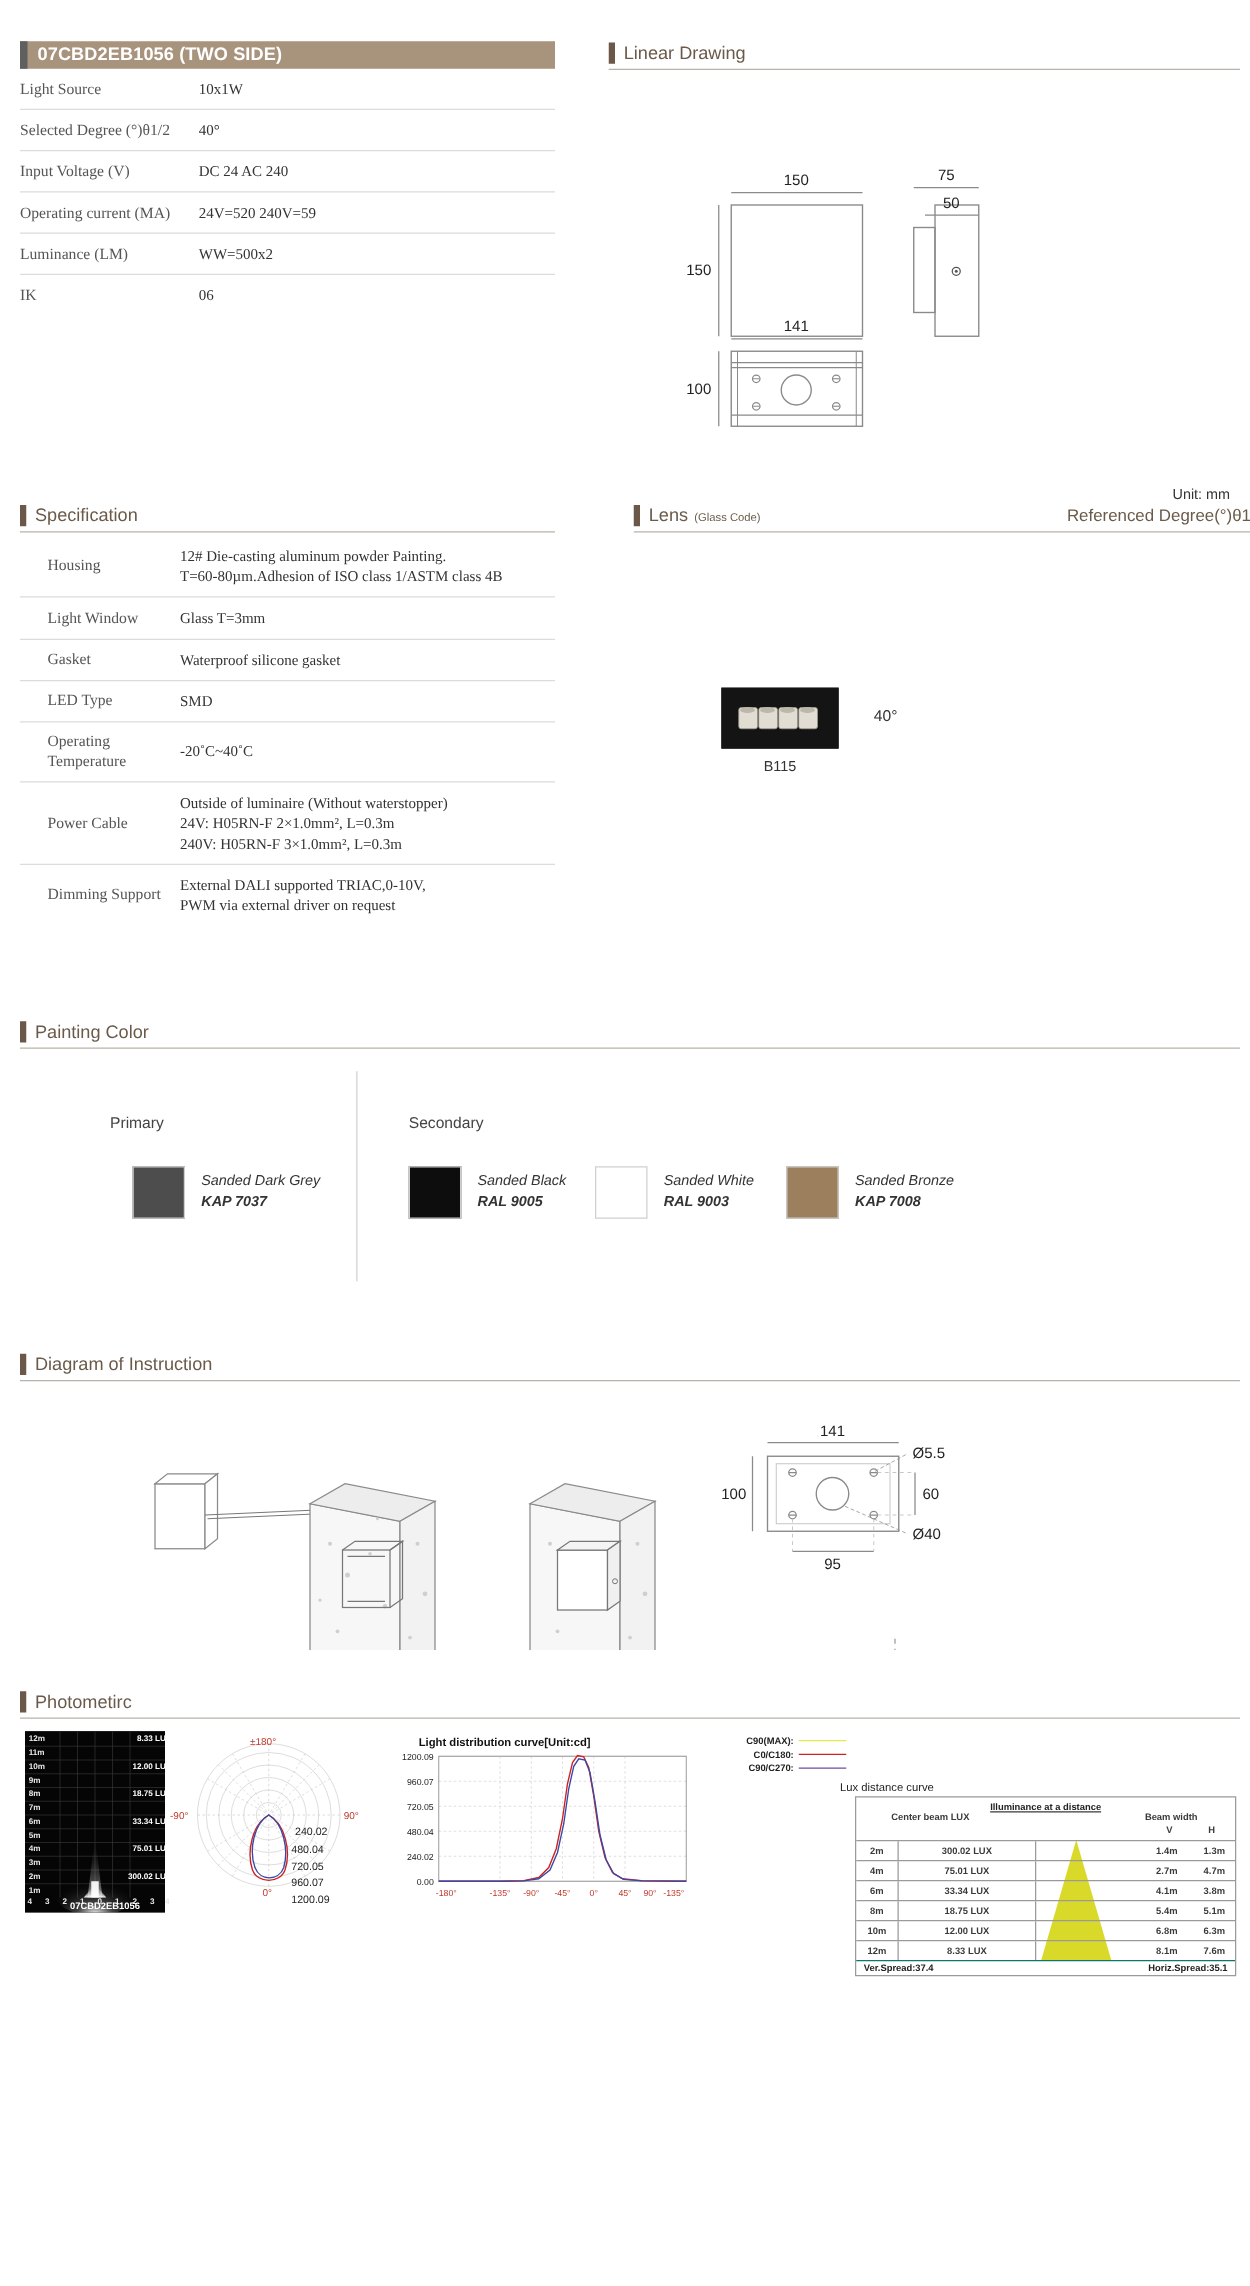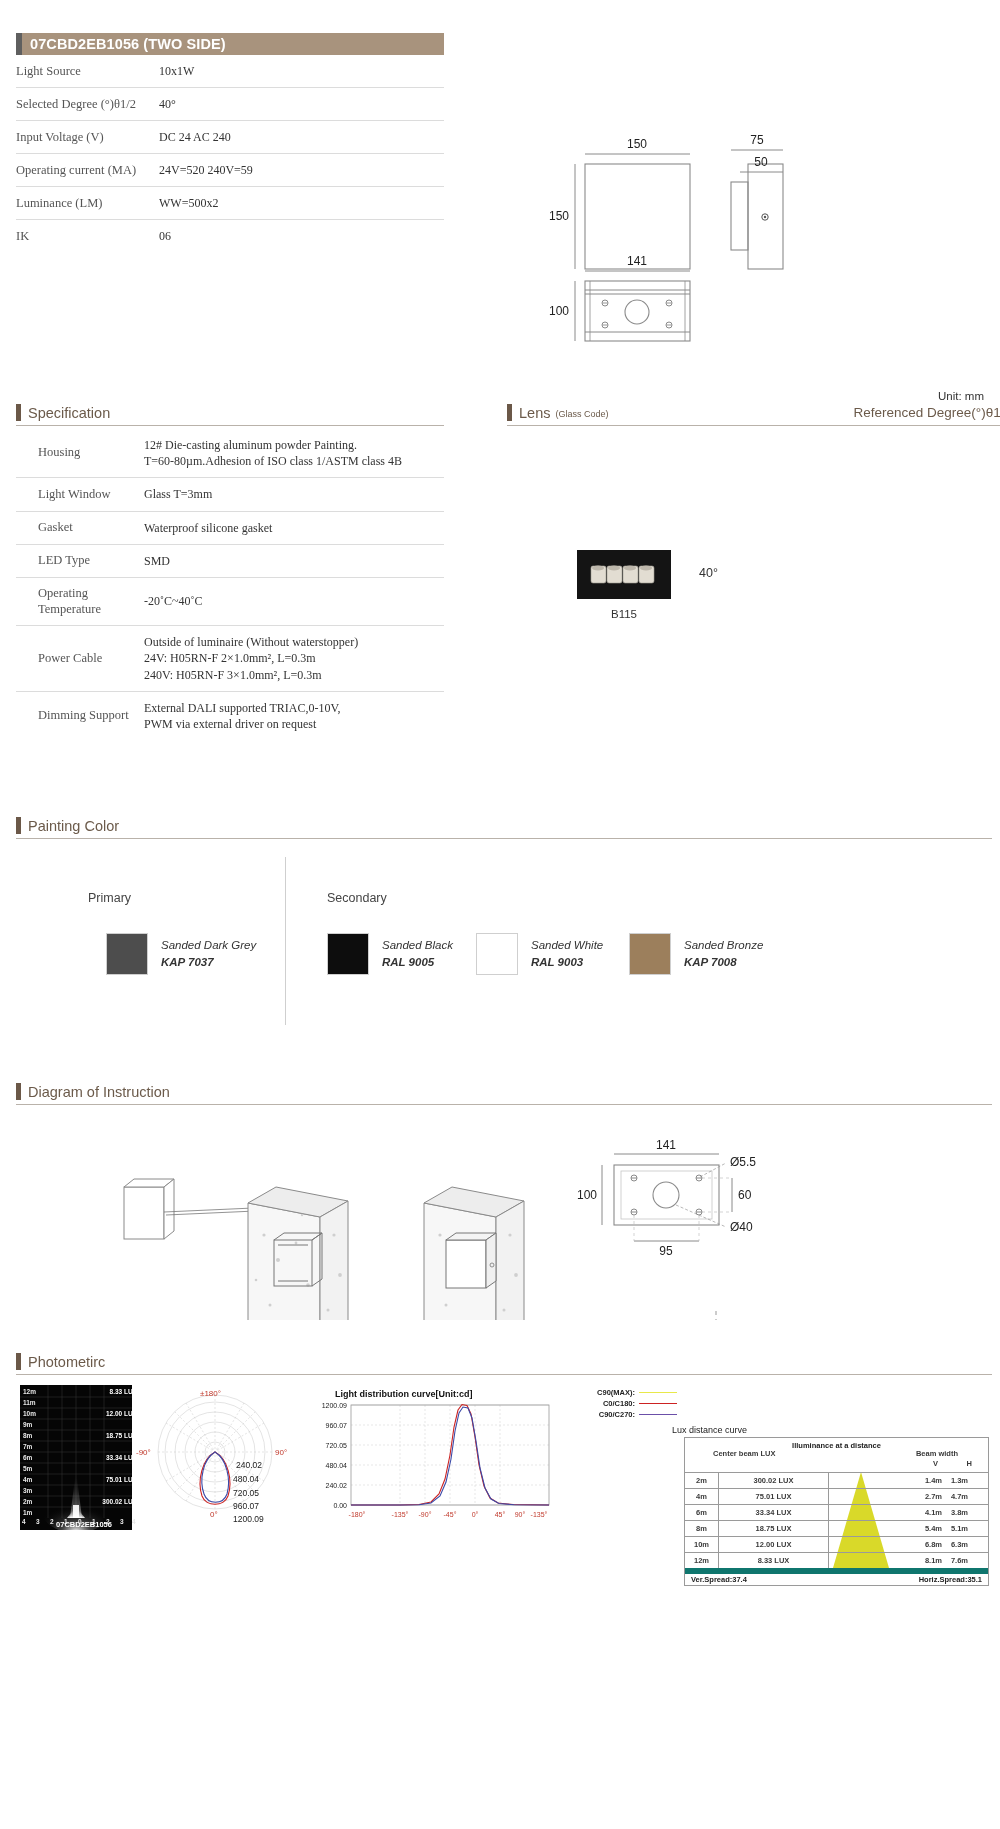--- a/index.html
+++ b/index.html
@@ -111,33 +111,33 @@
   .legend-box { position:absolute; left:545px; top:2px; width:120px; }
   .legend-row { display:flex; align-items:center; justify-content:flex-end; height:11px; }
   .legend-txt { font-size:7.5px; font-weight:bold; color:#222; margin-right:4px; white-space:nowrap; }
   .legend-line { width:38px; height:0; border-top:1.6px solid #000; }
 
   .lux-title { position:absolute; left:660px; top:40px; font-size:9px; color:#222; }
   .lux-table {
     position:absolute; left:672px; top:52px; width:305px;
     border:1px solid #9a9a9a; background:#fff;
   }
-  .lux-hdr { text-align:center; padding-top:3px; position:relative; height:34px; }
+  .lux-hdr { text-align:center; padding-top:3px; position:relative; height:34px;text-decoration:underline; }
   .lux-hdr .h1 { font-size:7.5px; font-weight:bold; color:#222; }
   .lux-hdr .h2 { position:absolute; left:28px; top:11px; font-size:7.5px; font-weight:bold; }
   .lux-hdr .h3 { position:absolute; right:30px; top:11px; font-size:7.5px; font-weight:bold; }
   .lux-hdr .hv { position:absolute; right:50px; top:21px; font-size:7.5px; font-weight:bold; }
   .lux-hdr .hh { position:absolute; right:16px; top:21px; font-size:7.5px; font-weight:bold; }
   .lux-tr { display:flex; border-top:1px solid #9a9a9a; height:16px; position:relative; }
   .lux-d { width:34px; border-right:1px solid #9a9a9a; text-align:center; font-size:7.5px; font-weight:bold; line-height:16px; }
   .lux-c { width:110px; border-right:1px solid #9a9a9a; text-align:center; font-size:7.5px; font-weight:bold; line-height:16px; }
   .lux-mid { flex:1; position:relative; }
   .lux-v { position:absolute; right:46px; top:0; font-size:7.5px; font-weight:bold; line-height:16px; }
-  .lux-h { position:absolute; right:20px; top:0; font-size:7.5px; font-weight:bold; line-height:16px; }
-  .lux-foot { display:flex; justify-content:space-between; border-top:6px solid #0f766e; padding:1px 6px; }
+  .lux-h { position:absolute; right:8px; top:0; font-size:7.5px; font-weight:bold; line-height:16px; }
+  .lux-foot { display:flex; justify-content:space-between; border-top:1px solid #0f766e; padding:1px 6px; }
   .lux-foot span { font-size:7.5px; font-weight:bold; color:#222; }
   .cone {
     position:absolute; left:148px; top:34px; width:0; height:0;
     border-left:28px solid transparent; border-right:28px solid transparent;
     border-bottom:96px solid #d9d929; z-index:0;
   }
   .ldc-title { position:absolute; left:320px; top:21px; font-size:9px; font-weight:bold; color:#111; }
 </style>
 </head>
 <body>
@@ -169,20 +169,25 @@
     <div class="kv-row">
       <div class="kv-k">Luminance (LM)</div>
       <div class="kv-v">WW=500x2</div>
     </div>
     <div class="kv-row">
       <div class="kv-k">IK</div>
       <div class="kv-v">06</div>
     </div>
   </div>
 
+  <div class="sec-head" id="linear-head">
+    <div class="sec-bar"></div>
+    <div class="sec-title">Linear Drawing</div>
+    <div class="sec-rule"></div>
+  </div>
 
   <div id="linear-draw">
     <svg width="505" height="300" viewBox="0 0 505 300">
 
       <rect x="98" y="104" width="105" height="105" fill="none" stroke="#8a8a8a" stroke-width="1.1"></rect>
 
       <line x1="98" y1="94" x2="203" y2="94" stroke="#8a8a8a" stroke-width="1"></line>
       <text class="dimtxt" x="150" y="88" text-anchor="middle">150</text>
 
       <line x1="88" y1="104" x2="88" y2="209" stroke="#8a8a8a" stroke-width="1"></line>

